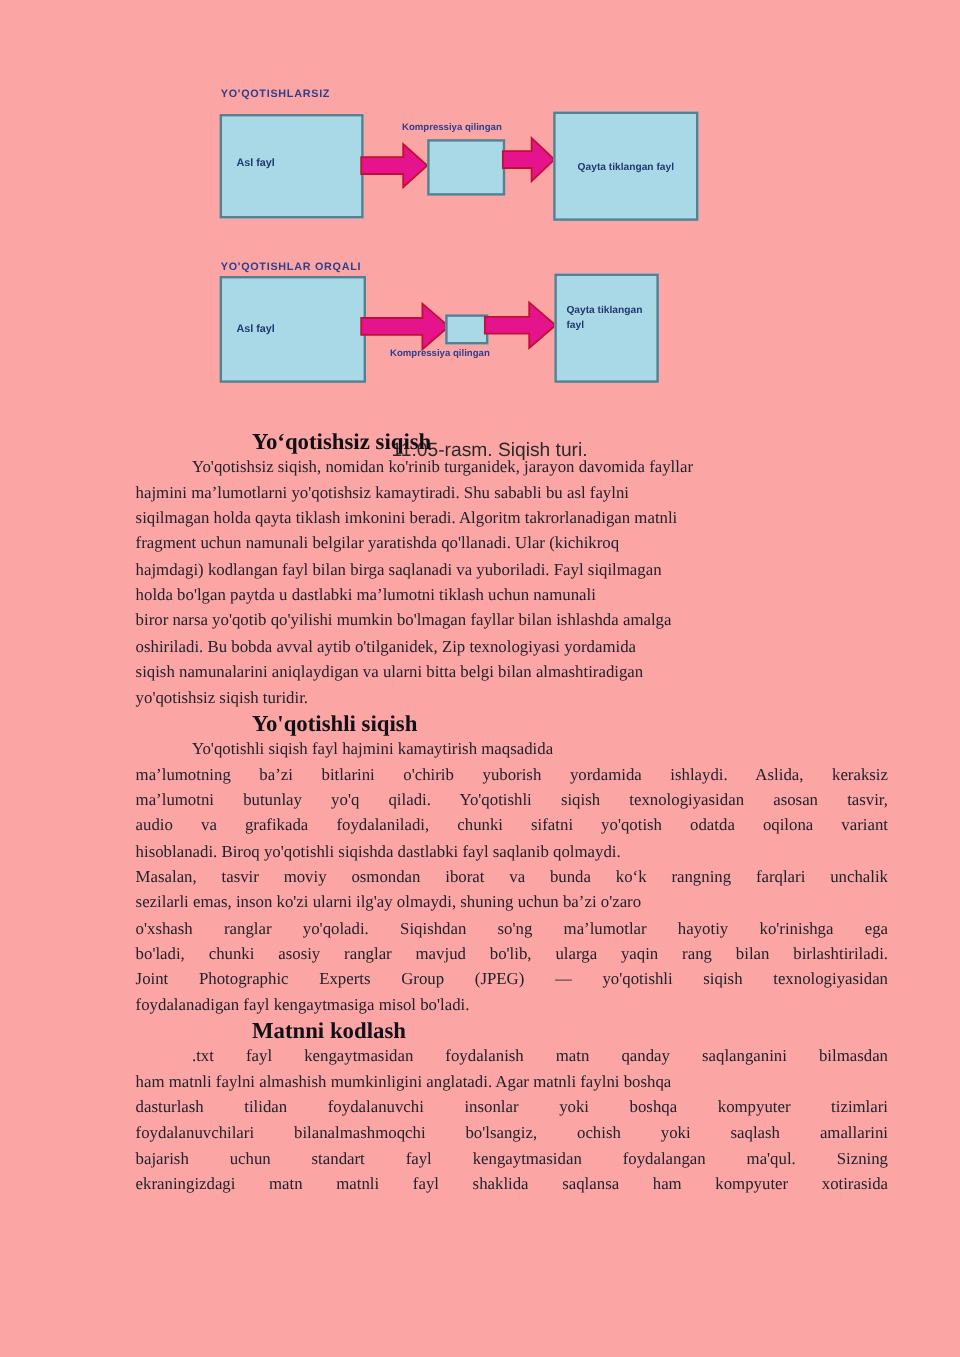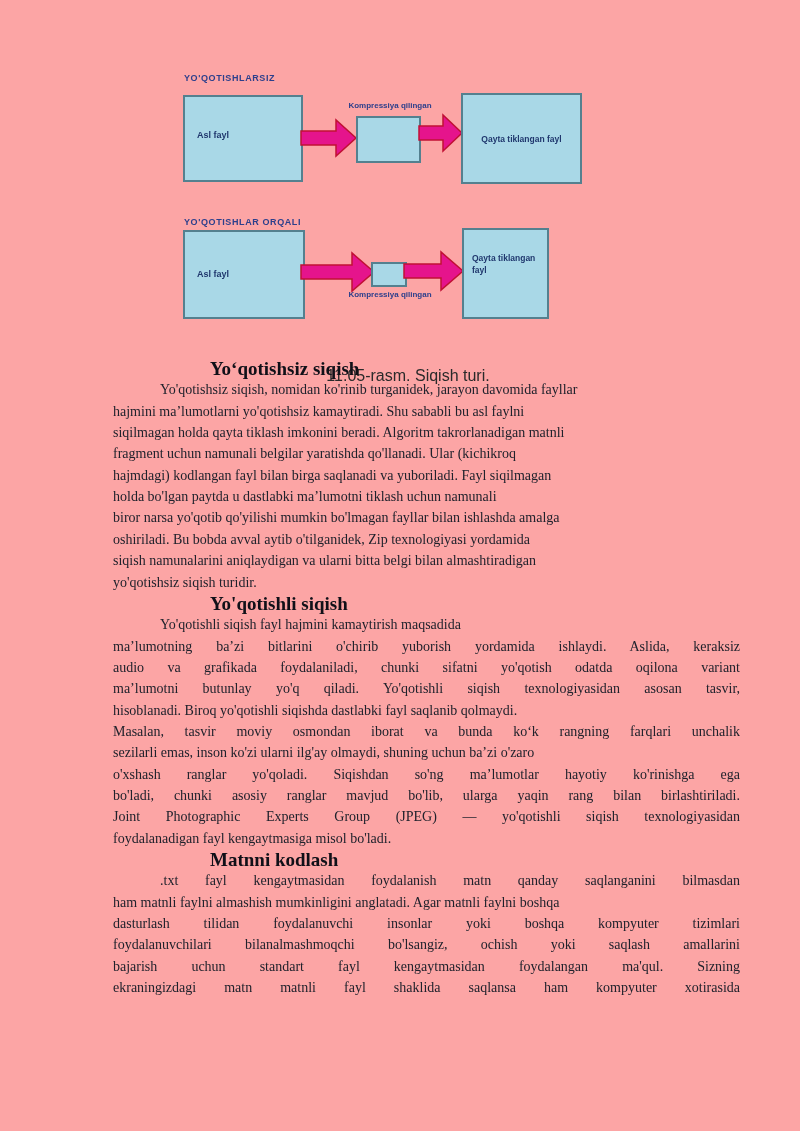--- a/index.html
+++ b/index.html
@@ -35,21 +35,21 @@
 
   .boxA2 { left:183px; top:230px; width:122px; height:89px; }
   .boxA2 .btxt { position:absolute; left:12px; top:36px; }
   .boxS2 { left:371px; top:262px; width:36px;  height:25px; }
   .boxB2 { left:462px; top:228px; width:87px;  height:91px; }
   .boxB2 .btxt { position:absolute; left:8px; top:22px; font-size:8.5px; }
 
   .comp-label {
     position:absolute; font-family:"Liberation Sans", sans-serif;
     font-size:8px; font-weight:bold; color:var(--label-text,#2c3f8c);
-    text-align:center; white-space:nowrap;
+    white-space:nowrap;
   }
   .comp-label.r1 { left:335px; top:101px; width:110px; }
   .comp-label.r2 { left:325px; top:290px; width:130px; }
 
   .arrow { position:absolute; }
   .arrow.a1 { left:300px; top:117px; }
   .arrow.a2 { left:418px; top:111px; }
   .arrow.a3 { left:300px; top:249px; }
   .arrow.a4 { left:403px; top:247px; }
   .arrow polygon { fill:var(--arrow-fill,#e5148c); stroke:var(--arrow-edge,#c11034); stroke-width:1.5; }
@@ -136,22 +136,22 @@
         <div class="line">holda bo'lgan paytda u dastlabki ma’lumotni tiklash uchun namunali</div>
         <div class="line">biror narsa yo'qotib qo'yilishi mumkin bo'lmagan fayllar bilan ishlashda amalga</div>
         <div class="line">oshiriladi. Bu bobda avval aytib o'tilganidek, Zip texnologiyasi yordamida</div>
         <div class="line">siqish namunalarini aniqlaydigan va ularni bitta belgi bilan almashtiradigan</div>
         <div class="line">yo'qotishsiz siqish turidir.</div>
       </div>
       <div class="heading">Yo'qotishli siqish</div>
       <div class="para">
         <div class="line first">Yo'qotishli siqish fayl hajmini kamaytirish maqsadida</div>
         <div class="line j">ma’lumotning ba’zi bitlarini o'chirib yuborish yordamida ishlaydi. Aslida, keraksiz</div>
+        <div class="line j">ma’lumotni butunlay yo'q qiladi. Yo'qotishli siqish texnologiyasidan asosan tasvir,</div>
         <div class="line j">audio va grafikada foydalaniladi, chunki sifatni yo'qotish odatda oqilona variant</div>
-        <div class="line j">ma’lumotni butunlay yo'q qiladi. Yo'qotishli siqish texnologiyasidan asosan tasvir,</div>
         <div class="line">hisoblanadi. Biroq yo'qotishli siqishda dastlabki fayl saqlanib qolmaydi.</div>
         <div class="line j">Masalan, tasvir moviy osmondan iborat va bunda koʻk rangning farqlari unchalik</div>
         <div class="line">sezilarli emas, inson ko'zi ularni ilg'ay olmaydi, shuning uchun ba’zi o'zaro</div>
         <div class="line j">o'xshash ranglar yo'qoladi. Siqishdan so'ng ma’lumotlar hayotiy ko'rinishga ega</div>
         <div class="line j">bo'ladi, chunki asosiy ranglar mavjud bo'lib, ularga yaqin rang bilan birlashtiriladi.</div>
         <div class="line j">Joint Photographic Experts Group (JPEG) — yo'qotishli siqish texnologiyasidan</div>
         <div class="line">foydalanadigan fayl kengaytmasiga misol bo'ladi.</div>
       </div>
       <div class="heading">Matnni kodlash</div>
       <div class="para">

